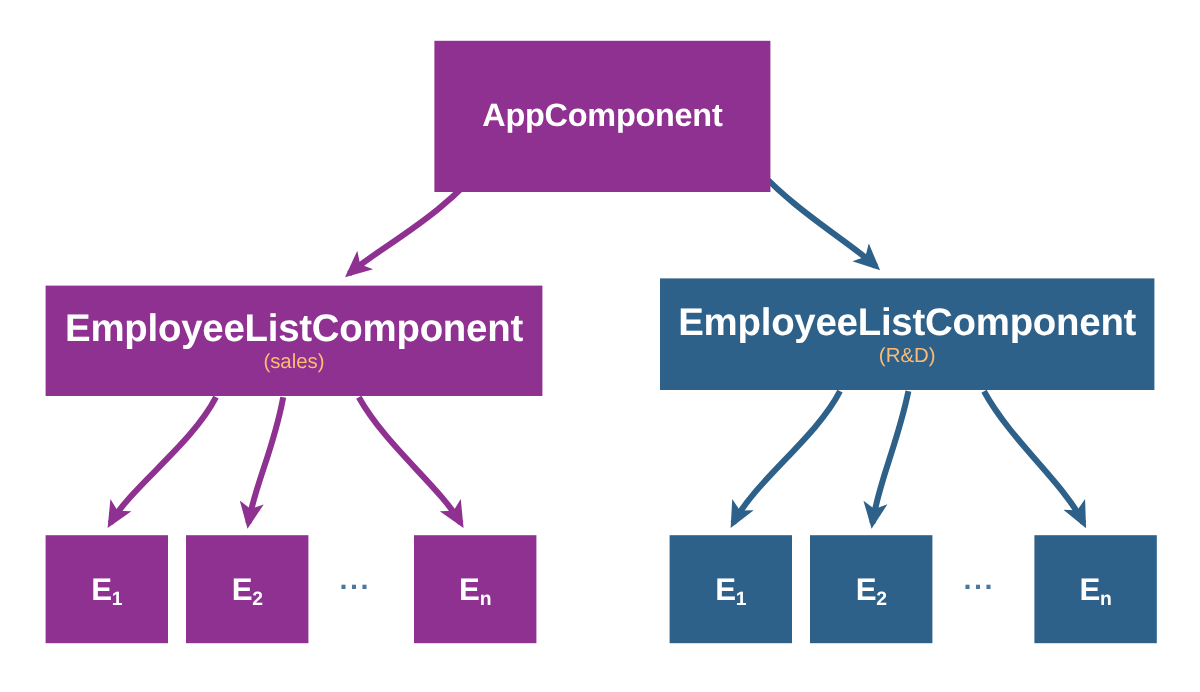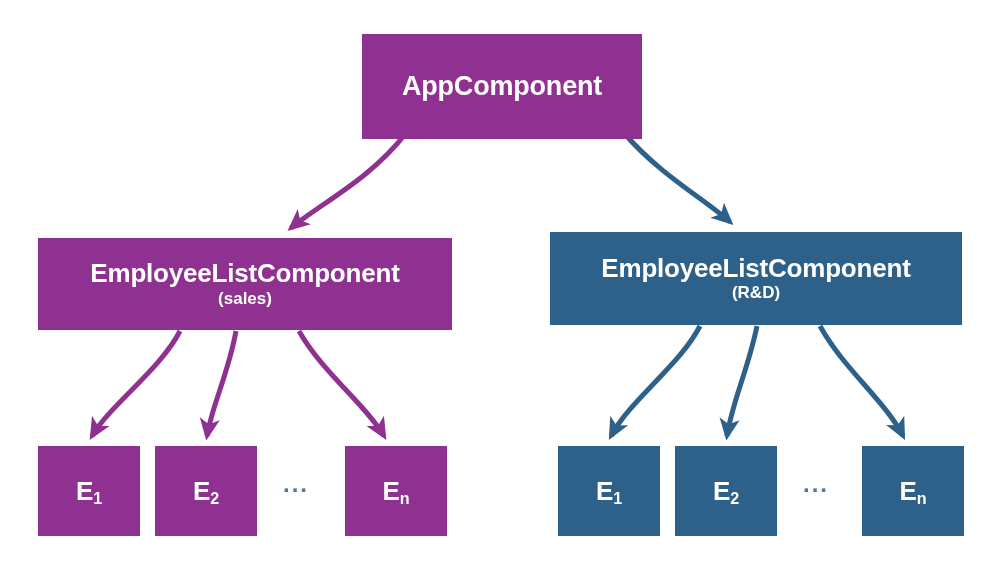--- a/index.html
+++ b/index.html
@@ -36,30 +36,30 @@
     color: #ffffff;
     text-align: center;
     line-height: 1.1;
   }
   .node-title {
     font-weight: bold;
     letter-spacing: -0.2px;
     white-space: nowrap;
   }
   .node-sub {
-    font-weight: bold;
-    color: #ffffff;
+    font-weight: normal;
+    color: #fdba74;
     margin-top: 2px;
     white-space: nowrap;
   }
   .root-node .node-title {
     font-size: 27px;
   }
   .group-node .node-title {
-    font-size: 26px;
+    font-size: 32px;
   }
   .group-node .node-sub {
     font-size: 17px;
   }
   .leaf-node .node-title {
     font-size: 26px;
   }
   .leaf-node .node-title sub {
     font-size: 0.62em;
     vertical-align: baseline;
@@ -96,21 +96,21 @@
         <path d="M 624,133 C 660,175 706,200 730,222" fill="none" stroke="#2E6189" stroke-width="5" stroke-linecap="butt" marker-end="url(#arrow-blue)"></path>
         <path d="M 180,331 C 160,370 110,405 92,436" fill="none" stroke="#8E3191" stroke-width="5" stroke-linecap="butt" marker-end="url(#arrow-purple)"></path>
         <path d="M 236,331 C 228,375 212,405 207,436" fill="none" stroke="#8E3191" stroke-width="5" stroke-linecap="butt" marker-end="url(#arrow-purple)"></path>
         <path d="M 299,331 C 322,372 366,405 384,436" fill="none" stroke="#8E3191" stroke-width="5" stroke-linecap="butt" marker-end="url(#arrow-purple)"></path>
         <path d="M 700,326 C 680,365 630,400 611,436" fill="none" stroke="#2E6189" stroke-width="5" stroke-linecap="butt" marker-end="url(#arrow-blue)"></path>
         <path d="M 757,326 C 748,370 732,402 727,436" fill="none" stroke="#2E6189" stroke-width="5" stroke-linecap="butt" marker-end="url(#arrow-blue)"></path>
         <path d="M 820,326 C 843,368 886,402 903,436" fill="none" stroke="#2E6189" stroke-width="5" stroke-linecap="butt" marker-end="url(#arrow-blue)"></path>
       </g>
   </svg>
 
-  <div class="node root-node" id="node-root" style="left: 362px; top: 34px; width: 280px; height: 105px; background: rgb(142, 49, 145);">
+  <div class="node root-node" id="node-root" style="left: 362px; top: 34px; width: 280px; height: 126px; background: rgb(142, 49, 145);">
     <div class="node-title">AppComponent</div>
   </div>
 
   <div id="branch-layer">
       <div class="node group-node" style="left: 38px; top: 238px; width: 414px; height: 92px; background: rgb(142, 49, 145);">
         <div class="node-title">EmployeeListComponent</div>
         <div class="node-sub">(sales)</div>
       </div>
       <div class="node leaf-node" style="left: 38px; top: 446px; width: 102px; height: 90px; background: rgb(142, 49, 145);">
         <div class="node-title">E<sub>1</sub></div>

